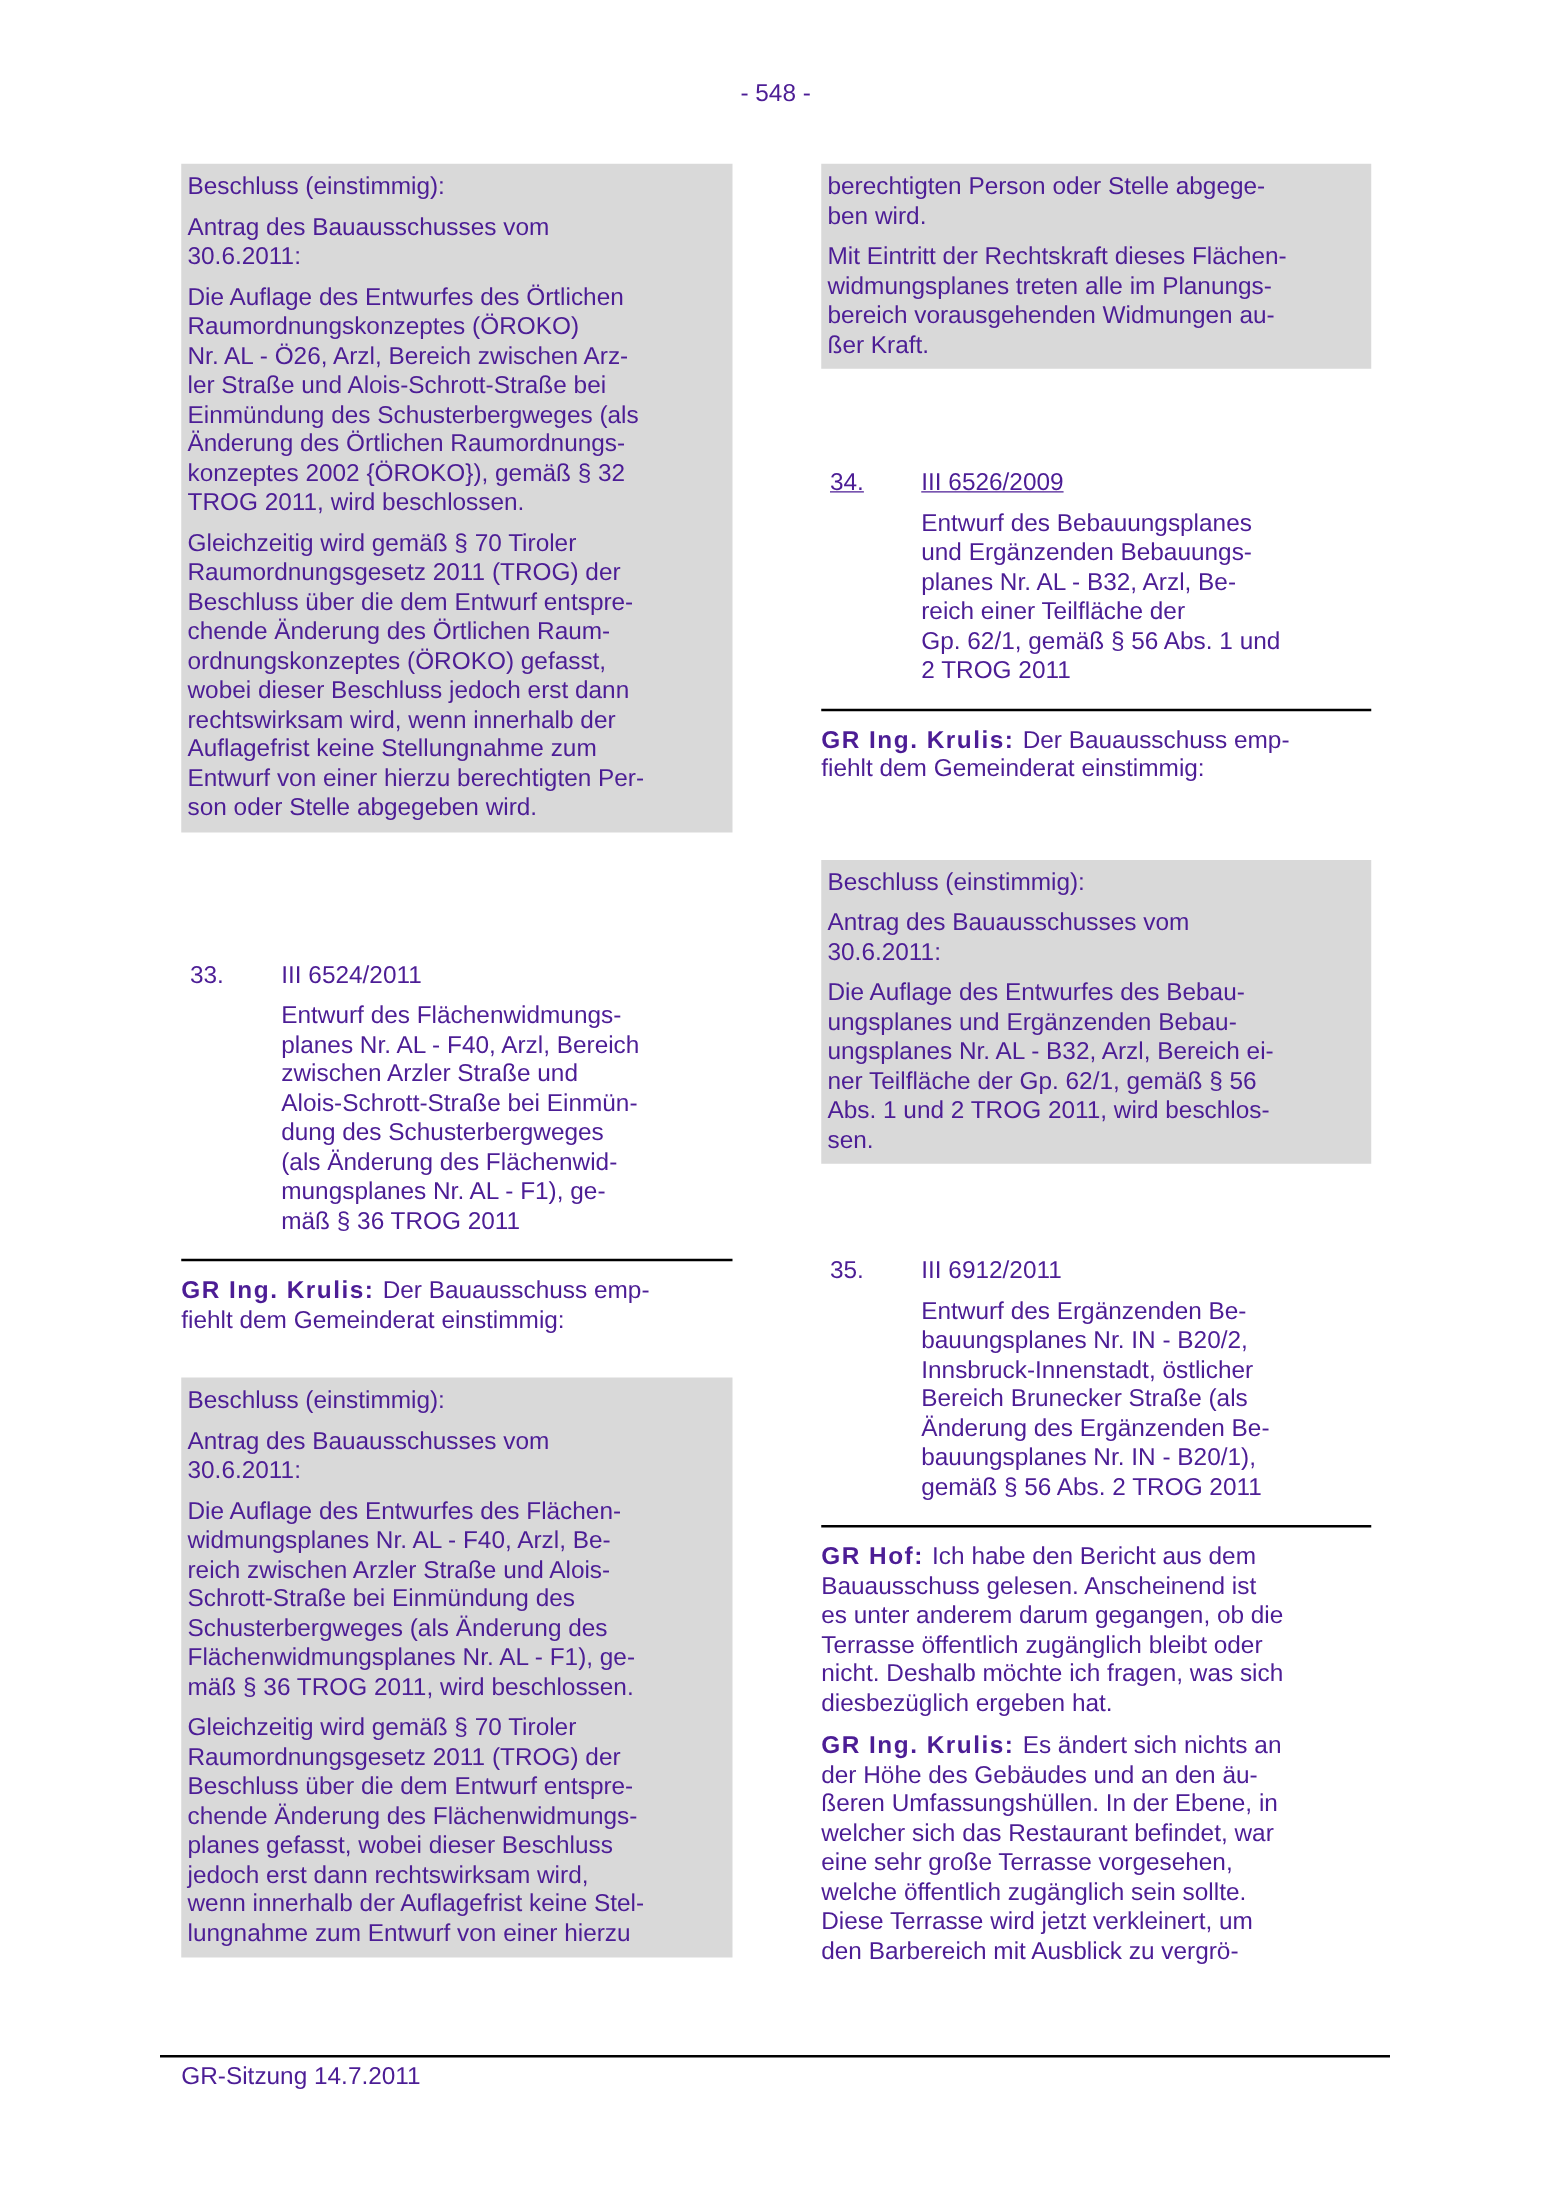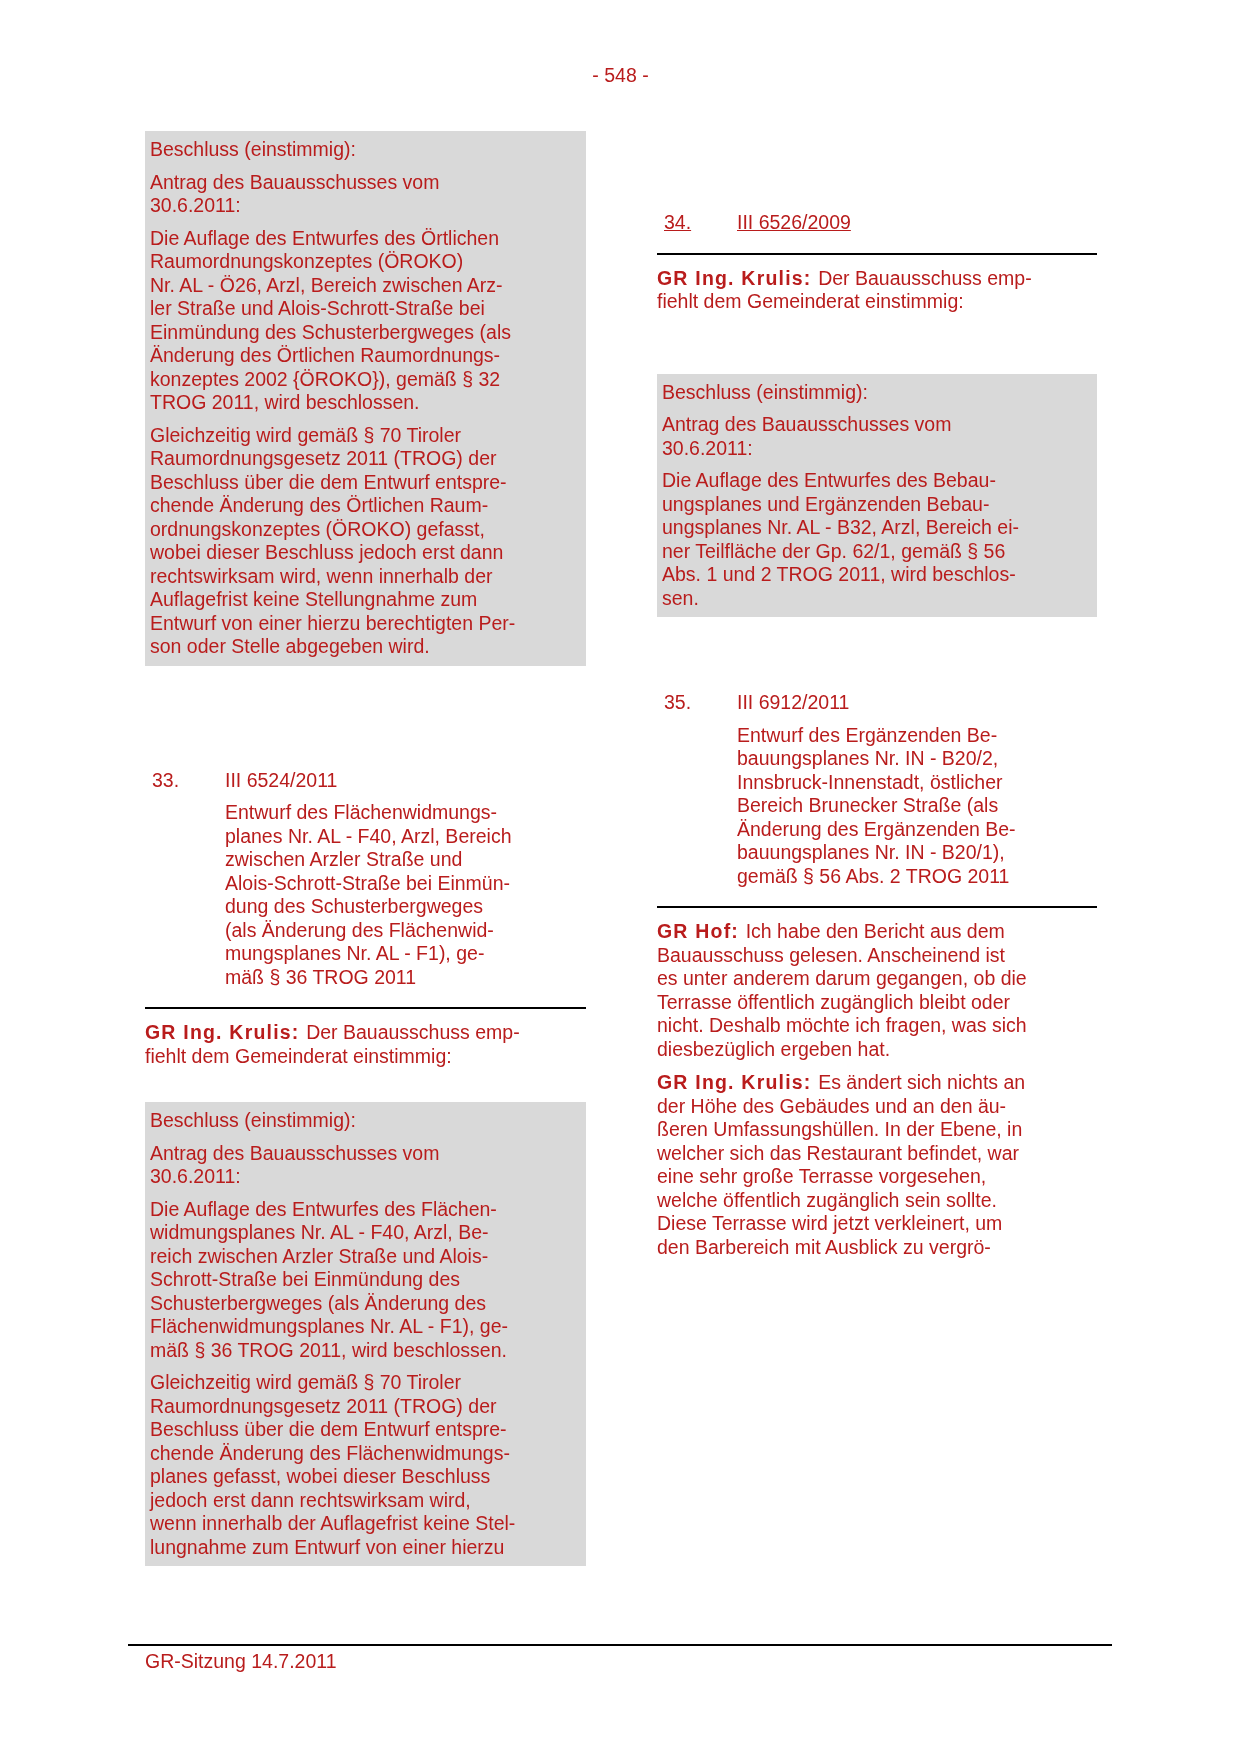--- a/index.html
+++ b/index.html
@@ -1,21 +1,21 @@
 <!DOCTYPE html>
 <html lang="de"><head>
 <meta charset="utf-8">
 <style>
   html,body{margin:0;padding:0;background:#fff;}
   #page{
     position:relative;
     width:1241px;height:1754px;
     background:#ffffff;
     font-family:"Liberation Sans","DejaVu Sans",sans-serif;
-    font-size:19.5px;line-height:23.5px;color:#b91c1c;
+    font-size:19.5px;line-height:23.5px;color:#4c1d95;
     overflow:hidden;
   }
   .page-number{
     position:absolute;top:64px;left:0;width:1241px;
     text-align:center;
   }
   .col{position:absolute;top:131px;}
   .col-left{left:145px;width:441px;}
   .col-right{left:657px;width:440px;}
   .gray-block{background:#d9d9d9;padding:7px 0 7px 5px;}
@@ -106,25 +106,39 @@
 planes gefasst, wobei dieser Beschluss
 jedoch erst dann rechtswirksam wird,
 wenn innerhalb der Auflagefrist keine Stel-
 lungnahme zum Entwurf von einer hierzu</p>
       </div>
 
   </div>
 
   <div class="col col-right">
 
+    <div class="gray-block">
+        <p class="para">berechtigten Person oder Stelle abgege-
+ben wird.</p>
+        <p class="para">Mit Eintritt der Rechtskraft dieses Flächen-
+widmungsplanes treten alle im Planungs-
+bereich vorausgehenden Widmungen au-
+ßer Kraft.</p>
+      </div>
 
     <div class="item-head m-item34">
       <span class="item-no">34.</span>
       <span class="item-ref">III 6526/2009</span>
     </div>
+    <div class="item-title">Entwurf des Bebauungsplanes
+und Ergänzenden Bebauungs-
+planes Nr. AL - B32, Arzl, Be-
+reich einer Teilfläche der
+Gp. 62/1, gemäß § 56 Abs. 1 und
+2 TROG 2011</div>
 
     <div class="rule"></div>
 
     <p class="speech"><span class="speaker">GR Ing. Krulis: </span><span class="speech-text">Der Bauausschuss emp-
 fiehlt dem Gemeinderat einstimmig:</span></p>
 
     <div class="gray-block m-gray4">
         <p class="para">Beschluss (einstimmig):</p>
         <p class="para">Antrag des Bauausschusses vom
 30.6.2011:</p>

